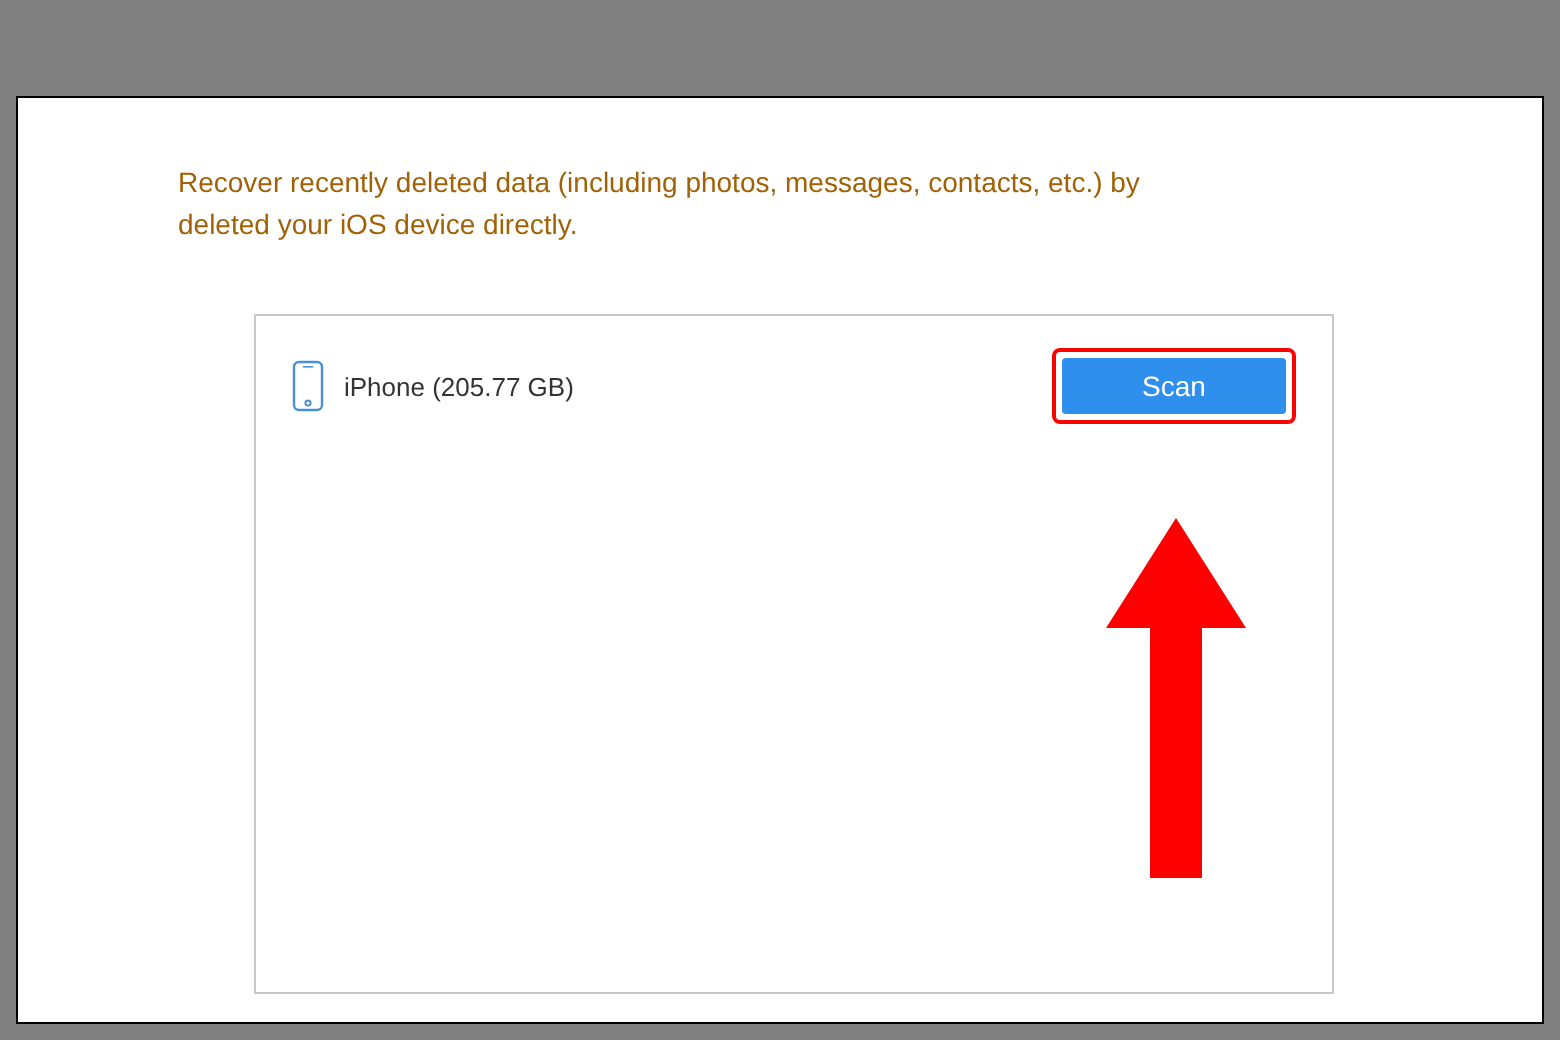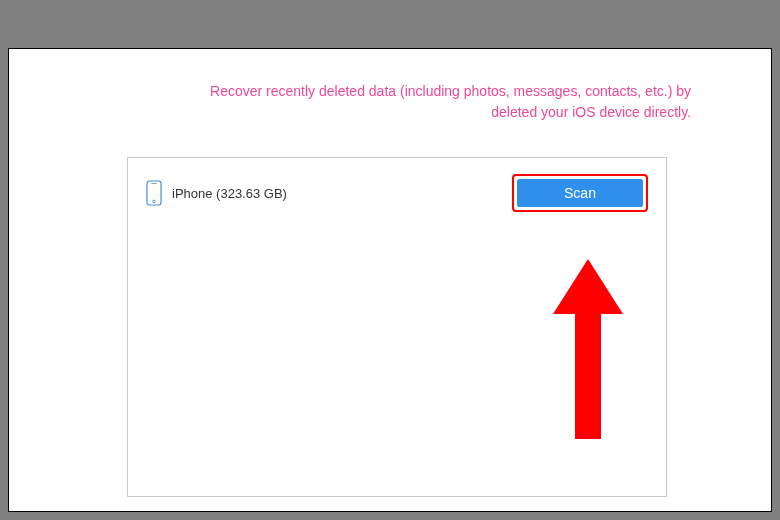--- a/index.html
+++ b/index.html
@@ -13,23 +13,23 @@
     .window {
       position: absolute;
       left: 8px;
       top: 48px;
       width: 764px;
       height: 464px;
       background: #ffffff;
       border: 1px solid #000;
     }
     .description {
-      text-align: right;
+      text-align: left;
       font-size: 14px;
-      color: #ec4899;
+      color: #a16207;
       line-height: 1.5;
       padding: 32px 80px 0 80px;
     }
     .device-panel {
       position: absolute;
       left: 118px;
       top: 108px;
       width: 540px;
       height: 340px;
       border: 1px solid #c8c8c8;
@@ -58,21 +58,21 @@
     .scan-wrap {
       position: relative;
       padding: 3px;
       border: 2px solid #ff0000;
       border-radius: 4px;
     }
     .scan-button {
       background: #2f8fed;
       color: #fff;
       border: none;
-      width: 126px;
+      width: 112px;
       height: 28px;
       font-size: 14px;
       border-radius: 2px;
       cursor: pointer;
       display: flex;
       align-items: center;
       justify-content: center;
     }
     .arrow-annotation {
       position: absolute;
@@ -95,21 +95,21 @@
   <div class="device-panel">
     <div class="device-row">
       <div class="device-left">
         <span class="device-icon">
           <svg width="16" height="26" viewBox="0 0 16 26">
             <rect x="1" y="1" width="14" height="24" rx="2.5" ry="2.5" fill="none" stroke="#4a90d9" stroke-width="1.2"></rect>
             <circle cx="8" cy="21.5" r="1.3" fill="none" stroke="#4a90d9" stroke-width="1"></circle>
             <rect x="5.5" y="3" width="5" height="0.8" fill="#4a90d9"></rect>
           </svg>
         </span>
-        <span class="device-name">iPhone (323.63 GB)</span>
+        <span class="device-name">iPhone (205.77 GB)</span>
       </div>
       <div class="scan-wrap">
         <button class="scan-button">
           <span>Scan</span>
         </button>
       </div>
     </div>
   </div>
 
   <div class="arrow-annotation">

